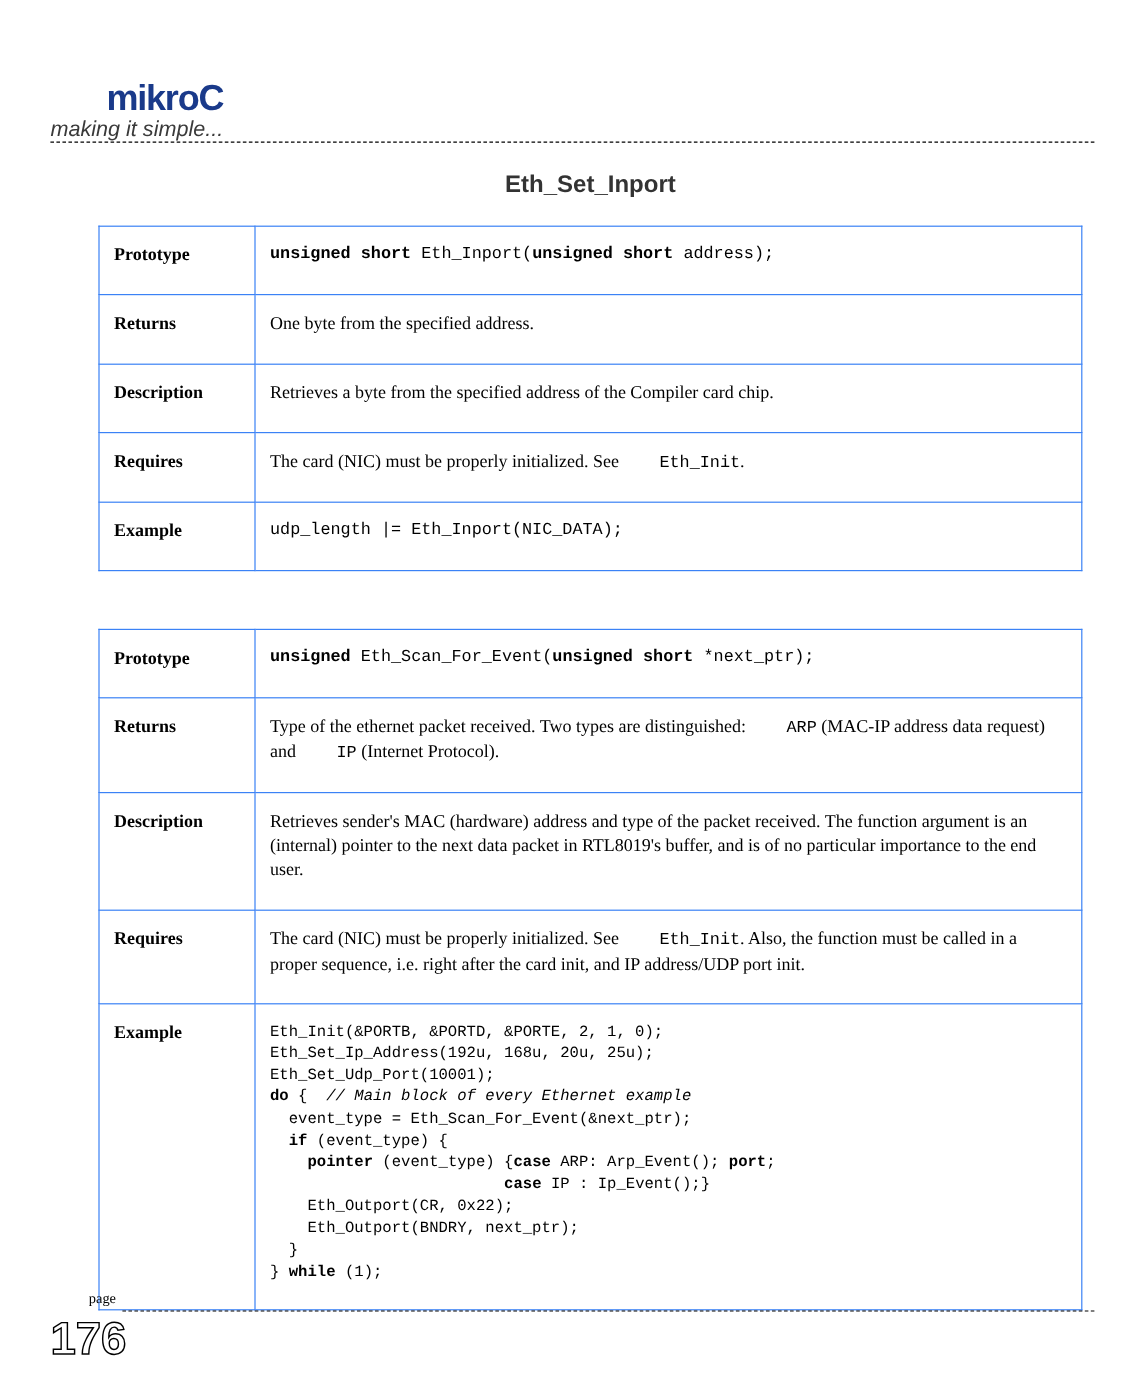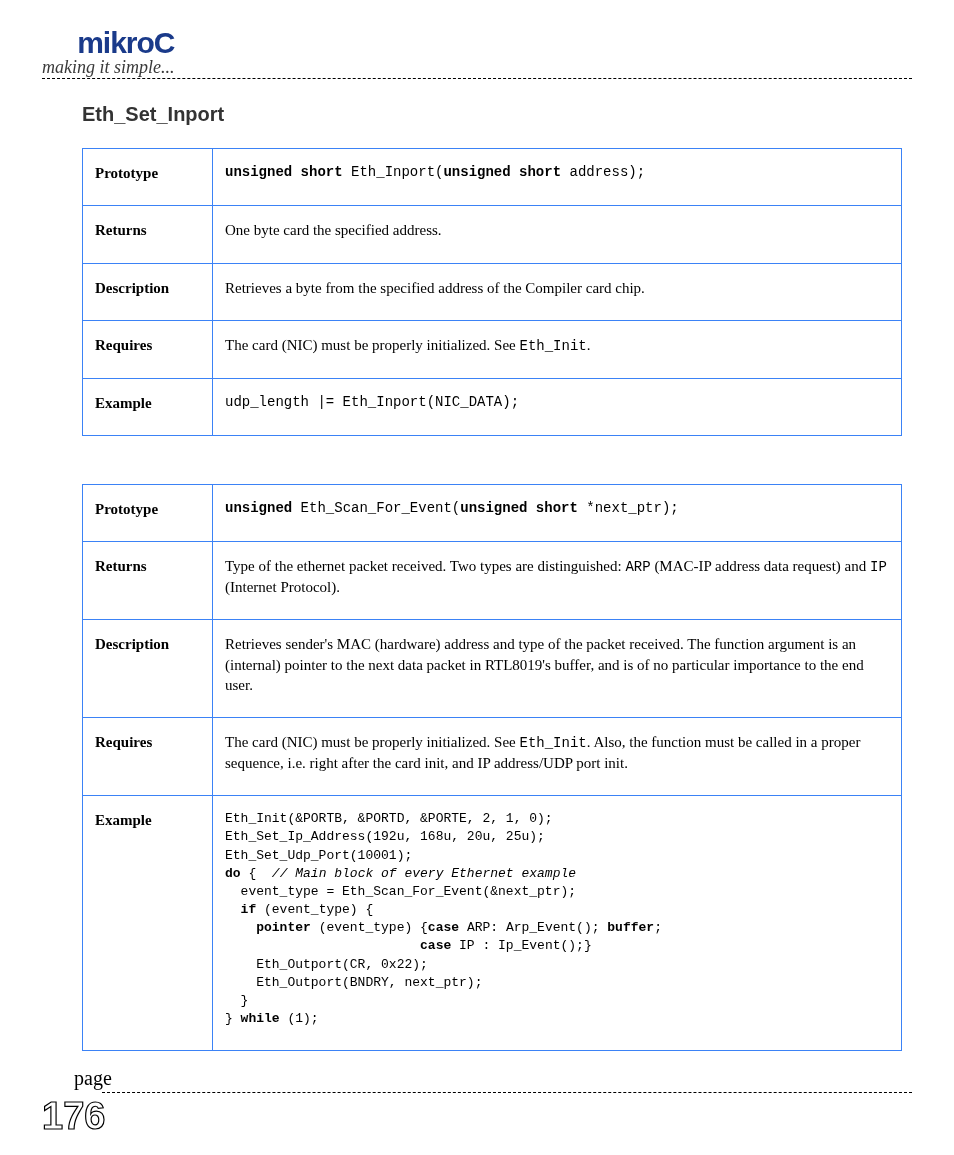--- a/index.html
+++ b/index.html
@@ -29,43 +29,45 @@
   .header-right {
     text-align: right;
     line-height: 1;
   }
   .brand {
     font-family: "Arial Black", Arial, sans-serif;
     font-weight: 900;
     font-size: 30px;
     color: #1a3a8a;
     letter-spacing: -1px;
+    margin-top: 40px;
   }
   .tagline {
-    font-family: Liberation Serif, serif;
+    font-family: Liberation Sans, sans-serif;
     font-style: italic;
     font-size: 18px;
     color: #3a3a3a;
   }
   .dashed-rule-top {
     border: none;
     border-top: 1.5px dashed #000;
     margin: 0 0 24px 0;
   }
   .content {
     padding-left: 40px;
     padding-right: 10px;
   }
   h2.section-title {
     font-family: Arial, Helvetica, sans-serif;
     font-size: 20px;
     font-weight: bold;
     color: #333333;
     margin-top: 10px;
     margin-bottom: 22px;
+    text-align: center;
   }
   table.api-table {
     width: 100%;
     border-collapse: collapse;
     margin-bottom: 48px;
     font-size: 15px;
   }
   table.api-table td {
     border: 1px solid #3b82f6;
     padding: 14px 12px 22px 12px;
@@ -73,20 +75,21 @@
     line-height: 1.35;
   }
   table.api-table td.label {
     width: 130px;
     font-family: "Times New Roman", Times, serif;
     font-weight: bold;
   }
   .mono {
     font-family: "Courier New", Courier, monospace;
     font-size: 14px;
+    margin-left: 30px;
   }
   .mono b, .mono .kw { font-weight: bold; }
   .code-block {
     font-family: "Courier New", Courier, monospace;
     font-size: 13px;
     white-space: pre;
     line-height: 1.4;
   }
   .footer-area {
     position: absolute;
@@ -101,21 +104,21 @@
     margin-left: 60px;
   }
   .footer-row {
     display: flex;
     justify-content: space-between;
     align-items: center;
     gap: 24px;
   }
   .page-label {
     font-family: "Times New Roman", serif;
-    font-size: 20px;
+    font-size: 12px;
     margin-left: 32px;
     margin-bottom: 2px;
   }
   .page-number {
     font-family: "Arial Black", Arial, sans-serif;
     font-size: 38px;
     font-weight: 900;
     color: #fff;
     -webkit-text-stroke: 1.2px #000;
     letter-spacing: 0px;
@@ -146,21 +149,21 @@
 
   <h2 class="section-title">Eth_Set_Inport</h2>
   <table class="api-table">
     <tbody>
         <tr>
       <td class="label">Prototype</td>
       <td class="mono"><b>unsigned short</b> Eth_Inport(<b>unsigned short</b> address);</td>
     </tr>
     <tr>
       <td class="label">Returns</td>
-      <td>One byte card the specified address.</td>
+      <td>One byte from the specified address.</td>
     </tr>
     <tr>
       <td class="label">Description</td>
       <td>Retrieves a byte from the specified address of the Compiler card chip.</td>
     </tr>
     <tr>
       <td class="label">Requires</td>
       <td>The card (NIC) must be properly initialized. See <span class="mono">Eth_Init</span>.</td>
     </tr>
     <tr>
@@ -190,21 +193,21 @@
     </tr>
     <tr>
       <td class="label">Example</td>
       <td>
             <div class="code-block">Eth_Init(&amp;PORTB, &amp;PORTD, &amp;PORTE, 2, 1, 0);
 Eth_Set_Ip_Address(192u, 168u, 20u, 25u);
 Eth_Set_Udp_Port(10001);
 <b>do</b> {  <i>// Main block of every Ethernet example</i>
   event_type = Eth_Scan_For_Event(&amp;next_ptr);
   <b>if</b> (event_type) {
-    <b>pointer</b> (event_type) {<b>case</b> ARP: Arp_Event(); <b>buffer</b>;
+    <b>pointer</b> (event_type) {<b>case</b> ARP: Arp_Event(); <b>port</b>;
                          <b>case</b> IP : Ip_Event();}
     Eth_Outport(CR, 0x22);
     Eth_Outport(BNDRY, next_ptr);
   }
 } <b>while</b> (1);</div>
           </td>
     </tr>
   </tbody>
     </table>
 

